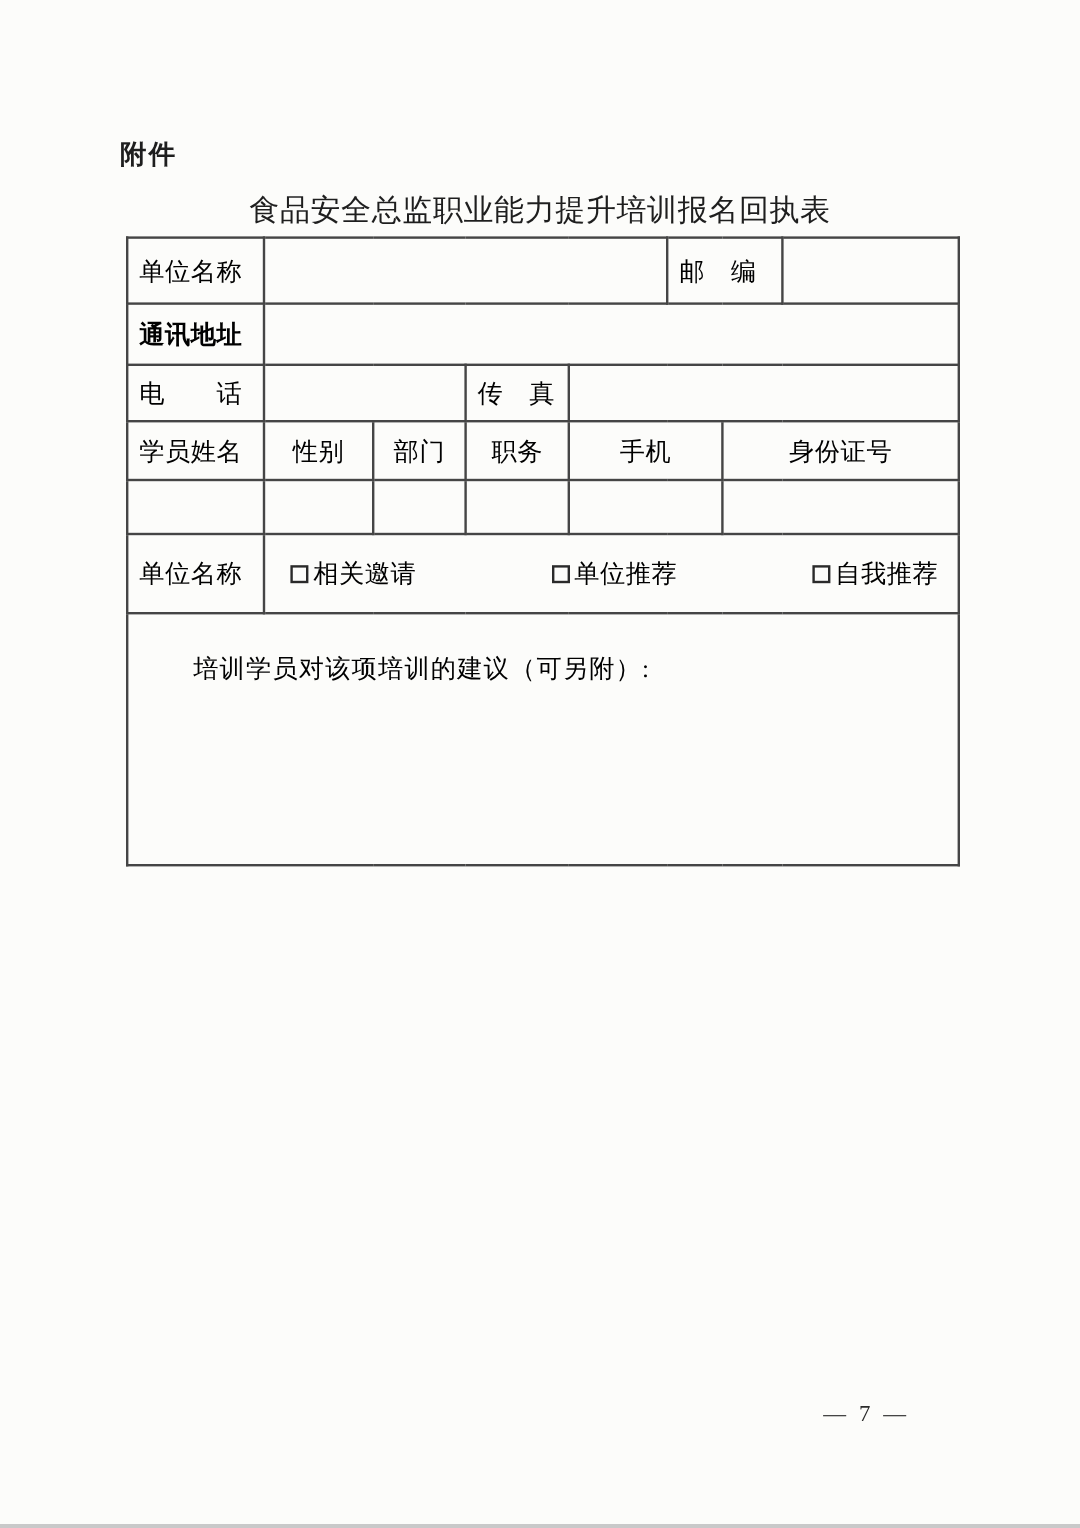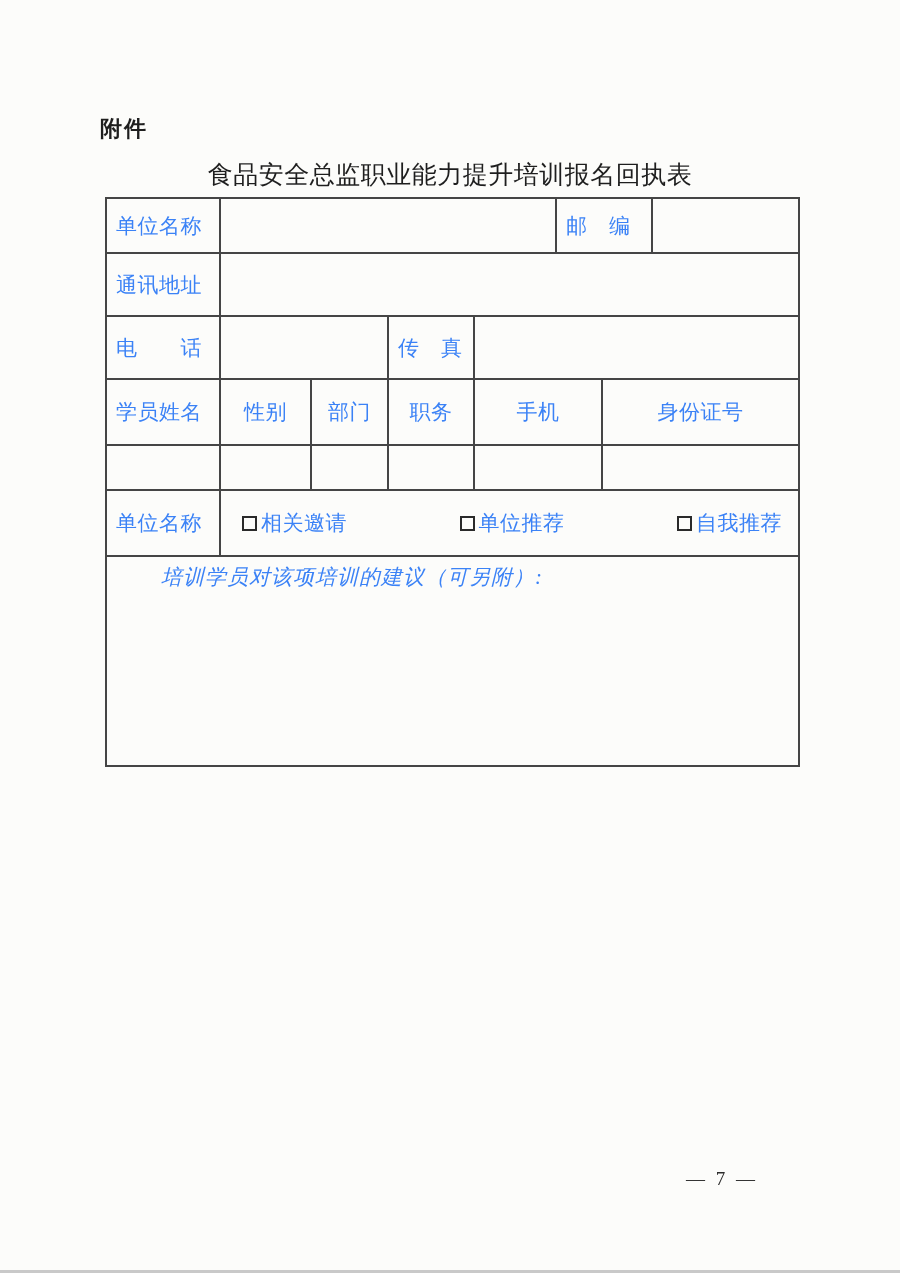--- a/index.html
+++ b/index.html
@@ -22,47 +22,47 @@
     text-align:center;
     font-weight:normal; font-size:25px; letter-spacing:0.5px;
     font-family:"Liberation Serif", serif;
   }
   table.form {
     position:absolute; left:105px; top:197px;
     width:693px; border-collapse:collapse; table-layout:fixed;
   }
   table.form td {
     border:2px solid #454545;
-    font-size:21px; color:#3b82f6;
+    font-size:21px; color:#000000;
     letter-spacing:0.5px;
     overflow:hidden;
   }
   td.lab { padding-left:9px; text-align:left; }
   td.hdr { text-align:center; }
   tr.r1 { height:55px; }
-  tr.r2 { height:63px; }
+  tr.r2 { height:51px;font-weight:bold; }
   tr.r3 { height:54px; }
-  tr.r4 { height:63px;border-radius:22px; }
-  tr.r5 { height:66px; }
+  tr.r4 { height:47px;border-radius:22px; }
+  tr.r5 { height:49px; }
   tr.r6 { height:45px; }
   tr.r7 { height:66px; }
   tr.r8 { height:210px; }
   tr.r9 { height:325px; }
   .opts {
     display:flex; align-items:center; justify-content:space-between;
     padding:0 16px 0 21px;
   }
   .opt { white-space:nowrap; }
   .cb {
     display:inline-block; width:15px; height:15px;
     border:2px solid #2a2a2a; margin-right:4px;
     vertical-align:-1px; background:transparent;
   }
   td.sugg-cell { vertical-align:top; }
-  .sugg-text { padding:6px 12px 0 12px; text-indent:2em; letter-spacing:1px;font-style:italic; }
+  .sugg-text { padding:31px 12px 0 12px; text-indent:2em; letter-spacing:1px; }
   td.decl-cell { vertical-align:top; }
   .decl-para {
     margin:14px 5px 0 5px;
     text-indent:2em;
     line-height:52px;
     letter-spacing:1.5px;
     text-align:justify;
   }
   .sign-line { margin-top:80px; text-align:center; letter-spacing:1px; }
   .date-line { margin-top:55px; text-align:right; padding-right:106px; letter-spacing:2px; }

